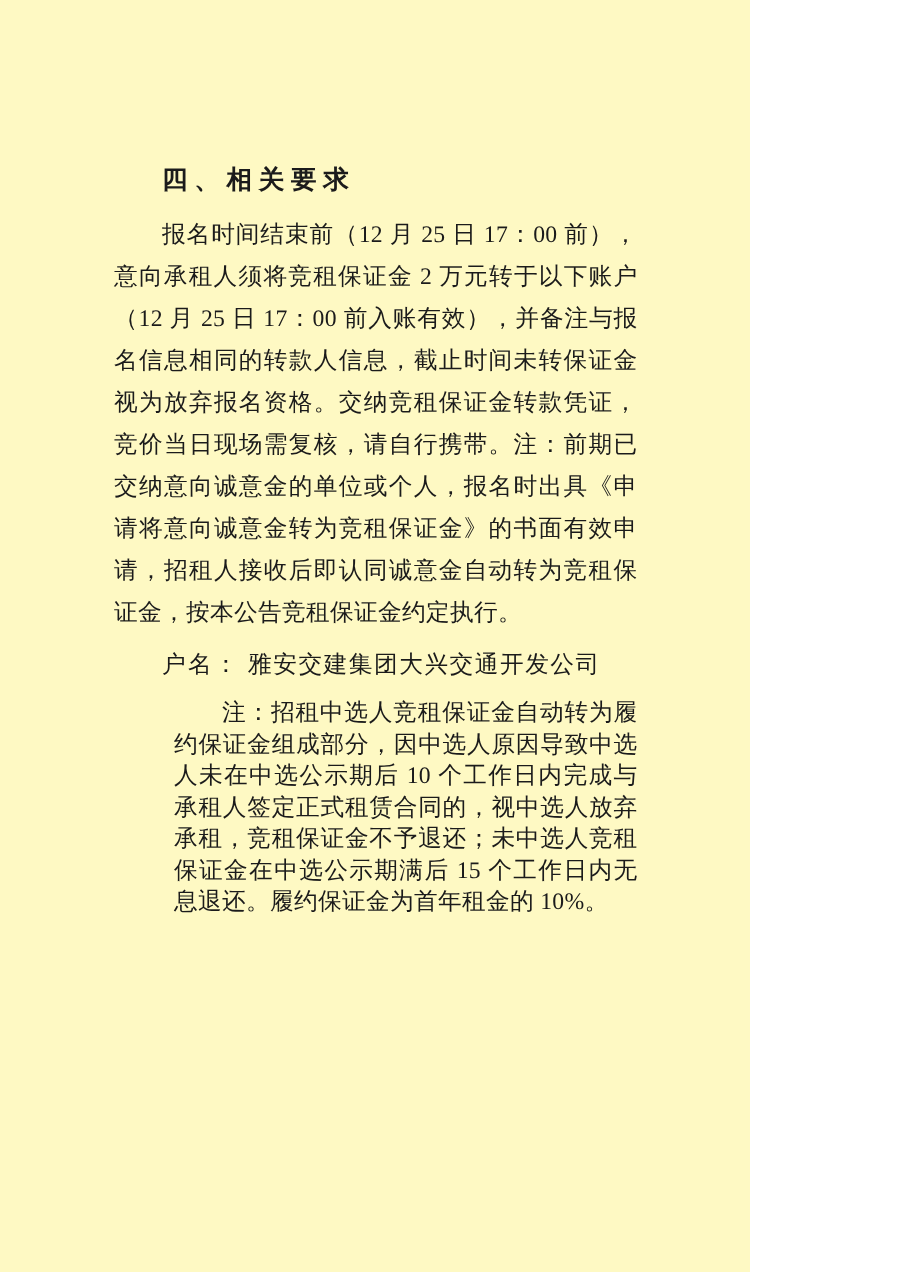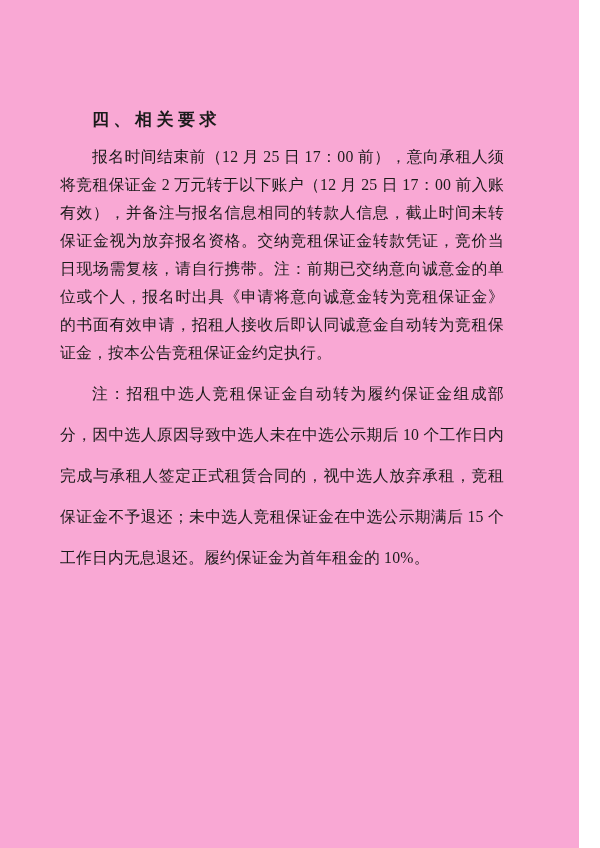--- a/index.html
+++ b/index.html
@@ -9,24 +9,24 @@
   }
   body {
     width: 600px;
     height: 848px;
     overflow: hidden;
     font-family: "Liberation Serif", "DejaVu Serif", serif;
     color: #1b1b1b;
   }
   .page {
     box-sizing: border-box;
-    width: 579px;
+    width: 500px;
     height: 848px;
-    padding: 110px 75px 0 60px;
-    background: #f9a8d4;
+    padding: 110px 75px 0 76px;
+    background: #fef9c3;
   }
   .section-heading {
     font-family: "Liberation Sans", "DejaVu Sans", sans-serif;
     font-weight: 700;
     font-size: 17px;
     line-height: 20px;
     letter-spacing: 4.5px;
     margin: 0 0 13px 0;
     padding-left: 32px;
     white-space: nowrap;
@@ -57,36 +57,38 @@
     line-height: 30px;
     letter-spacing: 1px;
     margin: 0;
     padding-left: 32px;
     white-space: nowrap;
   }
   .acct-label {
     letter-spacing: 1.5px;
   }
   .note-para {
-    line-height: 41px;
+    line-height: 21px;
     margin-top: 6px;
+    margin-left: 40px;
   }
 </style>
 </head>
 <body>
 
 <div class="page">
 
   <h1 class="section-heading">四、相关要求</h1>
 
 
   <p class="body-para">报名时间结束前（12 月 25 日 17：00 前），意向承租人须将竞租保证金 2 万元转于以下账户（12 月 25 日 17：00 前入账有效），并备注与报名信息相同的转款人信息，截止时间未转保证金视为放弃报名资格。交纳竞租保证金转款凭证，竞价当日现场需复核，请自行携带。注：前期已交纳意向诚意金的单位或个人，报名时出具《申请将意向诚意金转为竞租保证金》的书面有效申请，招租人接收后即认同诚意金自动转为竞租保证金，按本公告竞租保证金约定执行。</p>
 
   <div class="account-block">
 
+    <p class="acct-row"><span class="acct-label">户名： </span><span>雅安交建集团大兴交通开发公司</span></p>
 
 
 
 
 
 
   </div>
 
   <p class="body-para note-para">注：招租中选人竞租保证金自动转为履约保证金组成部分，因中选人原因导致中选人未在中选公示期后 10 个工作日内完成与承租人签定正式租赁合同的，视中选人放弃承租，竞租保证金不予退还；未中选人竞租保证金在中选公示期满后 15 个工作日内无息退还。履约保证金为首年租金的 10%。</p>
 

